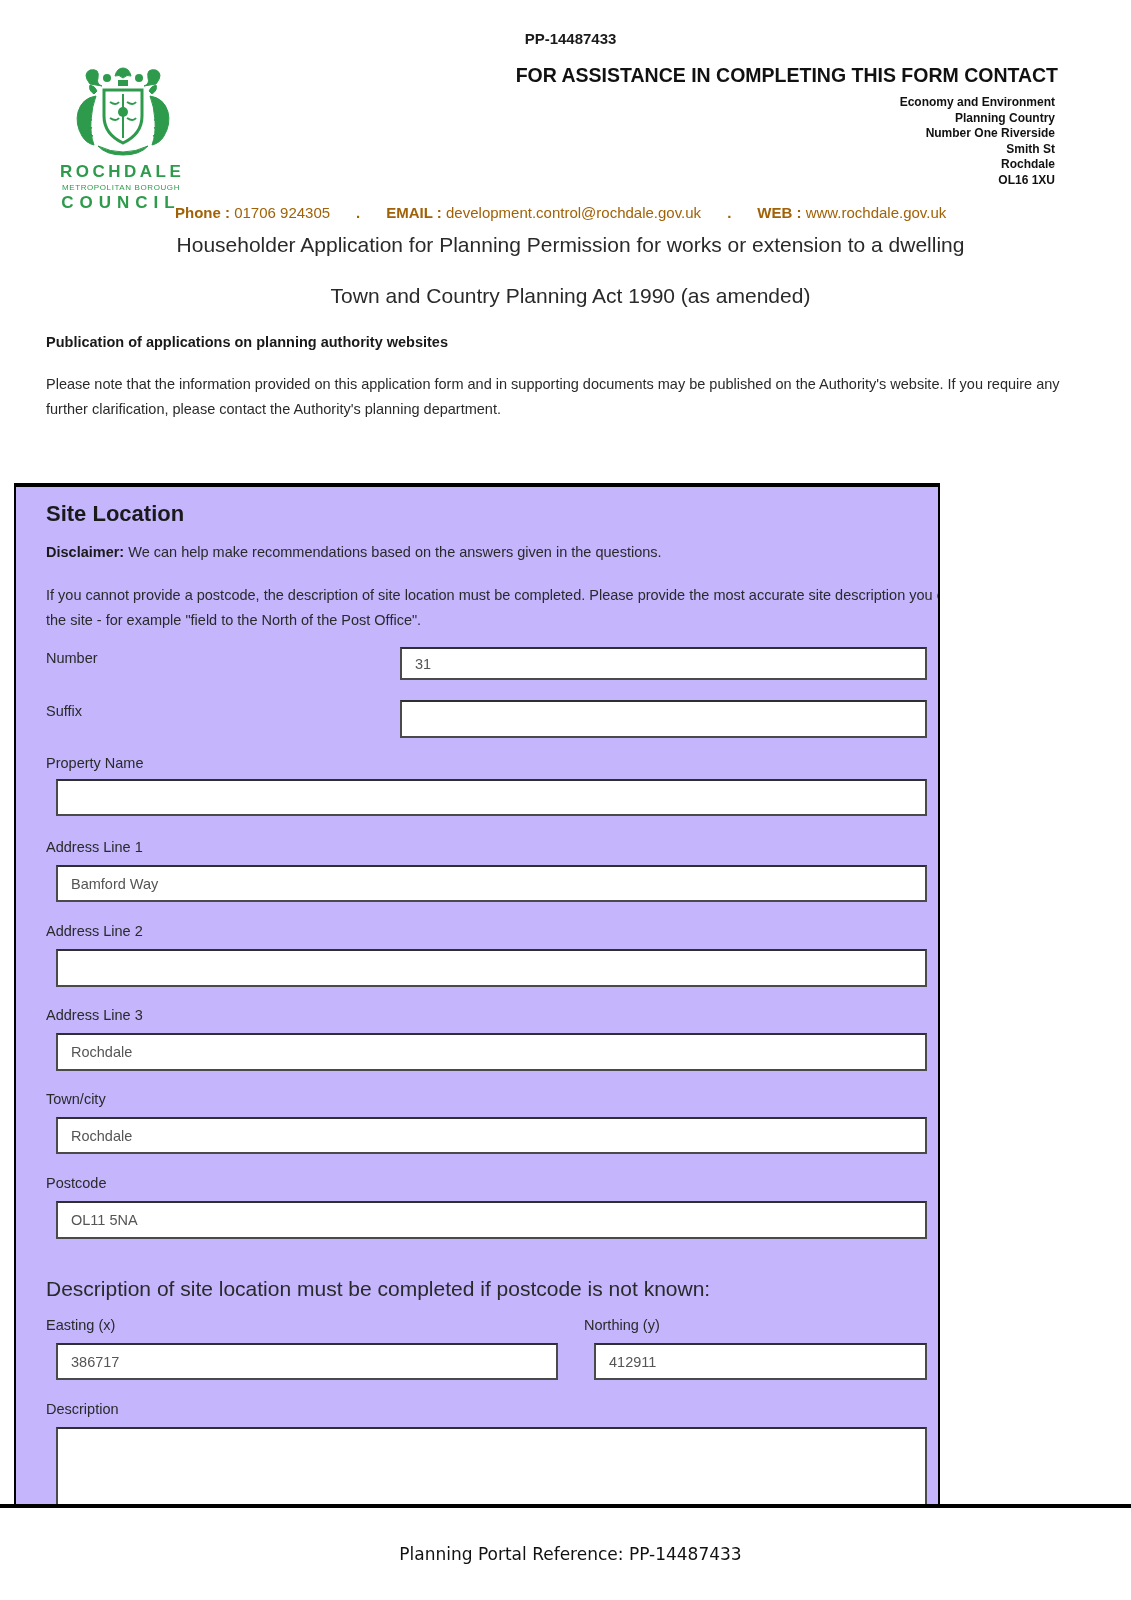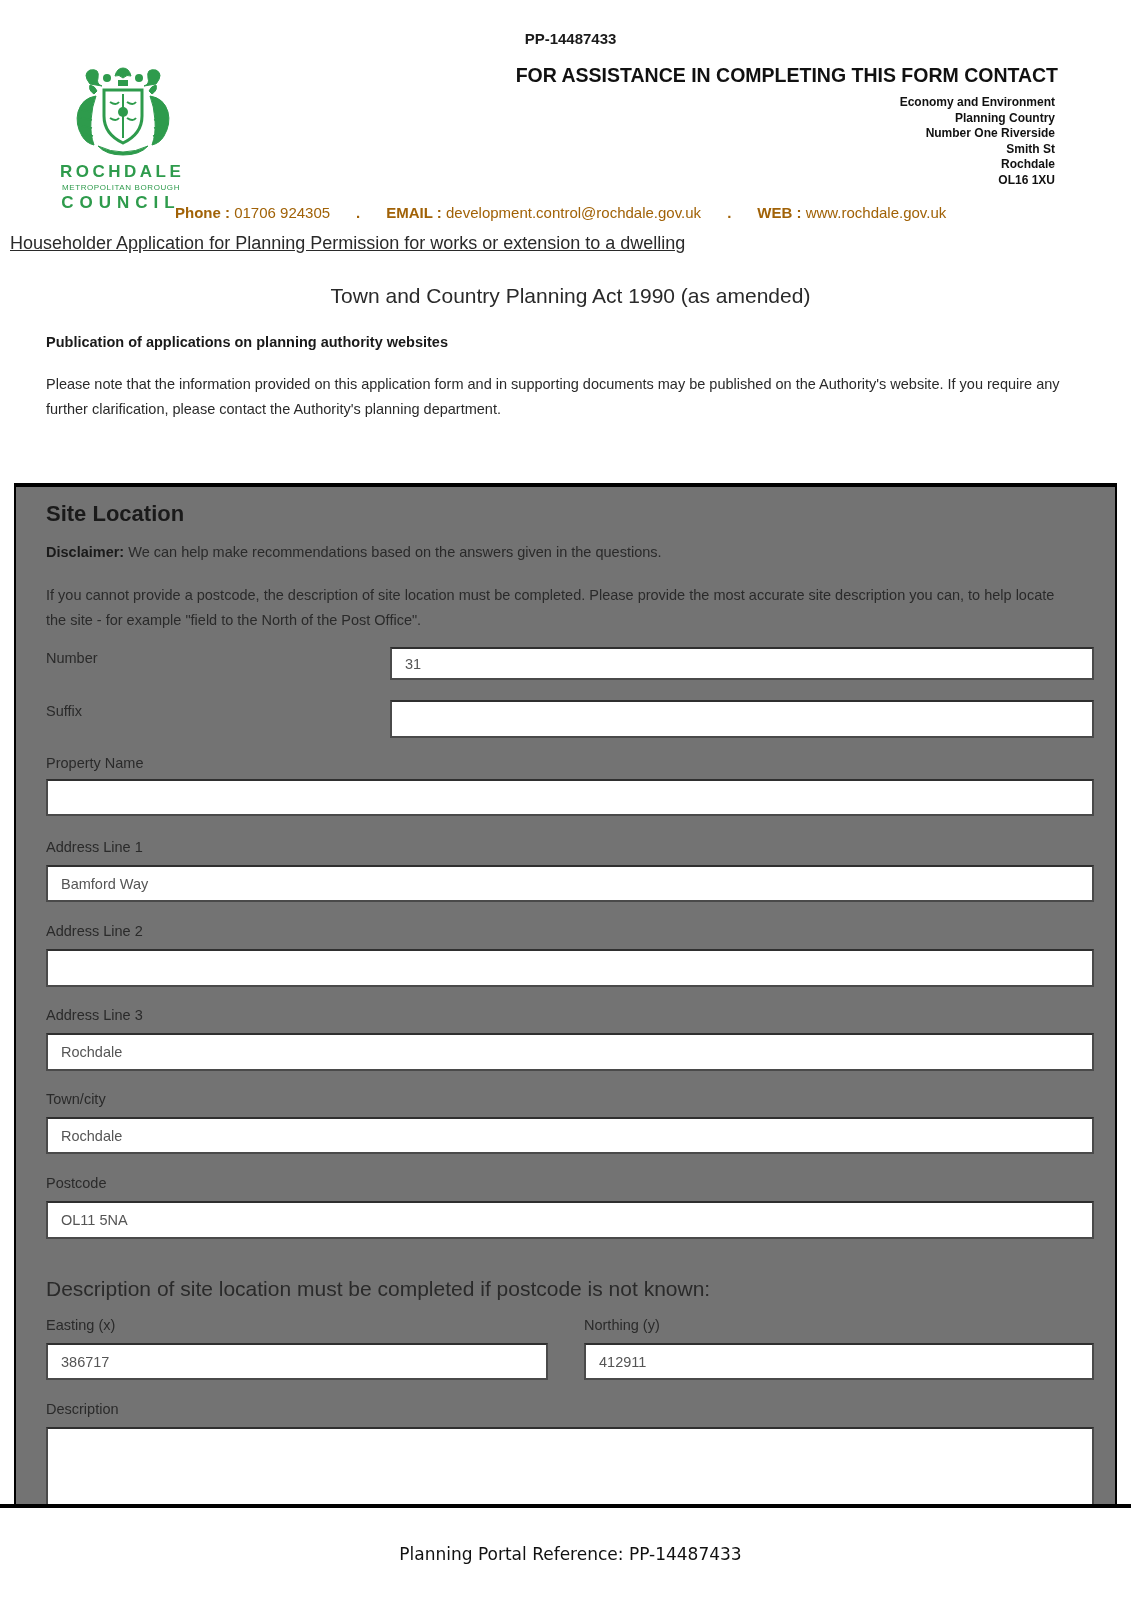--- a/index.html
+++ b/index.html
@@ -25,47 +25,47 @@
   .assist-title { top:64px; right:73px; font-size:19.5px; font-weight:bold; color:#111; }
   .assist-address { top:95px; right:76px; text-align:right; font-size:12px;
                     font-weight:bold; line-height:15.5px; color:#111; }
 
   
   .contact-line { top:204px; left:165px; font-size:15px; color:#a16207; white-space:nowrap; }
   .contact-line b { font-weight:bold; }
   .contact-dot { font-weight:bold; margin:0 26px; }
 
   
-  .main-title { top:233px; left:0; right:0; font-size:18px; color:#2a2a2a;text-decoration:underline; }
+  .main-title { top:233px; left:0; right:0; text-align:center; font-size:21px; color:#2a2a2a; }
   .act-title  { top:284px; left:0; right:0; text-align:center; font-size:21px; color:#2a2a2a; }
 
   
   .pub-heading { top:334px; left:36px; font-size:14.5px; font-weight:bold; color:#1a1a1a; }
   .pub-body    { top:372px; left:36px; width:1062px; font-size:14.5px;
                  line-height:24.5px; color:#2a2a2a; }
 
   
   .section-box {
-    top:483px; left:14px; width:1103px; height:1022px;
+    top:483px; left:14px; width:926px; height:1022px;
     border:2px solid #000; border-top-width:4px; border-bottom:none;
-    overflow:hidden; background:#737373;
+    overflow:hidden; background:#c4b5fd;
   }
   .section-box .abs { position:absolute; }
   .sl-heading   { top:14px;  left:20px; font-size:22px; font-weight:bold; color:#1a1a1a; }
   .sl-disclaimer{ top:57px;  left:20px; font-size:14.5px; color:#2a2a2a; }
   .sl-disclaimer b { font-weight:bold; color:#1a1a1a; }
   .sl-intro     { top:96px;  left:20px; width:1024px; font-size:14.5px;
                   line-height:24.5px; color:#2a2a2a; }
 
   .f-label { font-size:14.5px; color:#2a2a2a; }
   .f-input {
     border:2px solid #4a4a4a; border-top-color:#2f2f2f;
     background:#fff; color:#555; font-family:"Liberation Sans", sans-serif;
     font-size:14.5px; padding-left:13px; width:100%; height:100%;
-    outline:none; display:block;
+    outline:none; display:block;margin-left:10px;
   }
   
   .lab-number    { top:163px; left:20px; }
   .inp-number    { top:160px; left:364px; right:21px; height:33px; }
   .lab-suffix    { top:216px; left:20px; }
   .inp-suffix    { top:213px; left:364px; right:21px; height:38px; }
   .lab-property  { top:268px; left:20px; }
   .inp-property  { top:292px; left:20px; right:21px; height:37px; }
   .lab-addr1     { top:352px; left:20px; }
   .inp-addr1     { top:378px; left:20px; right:21px; height:37px; }

